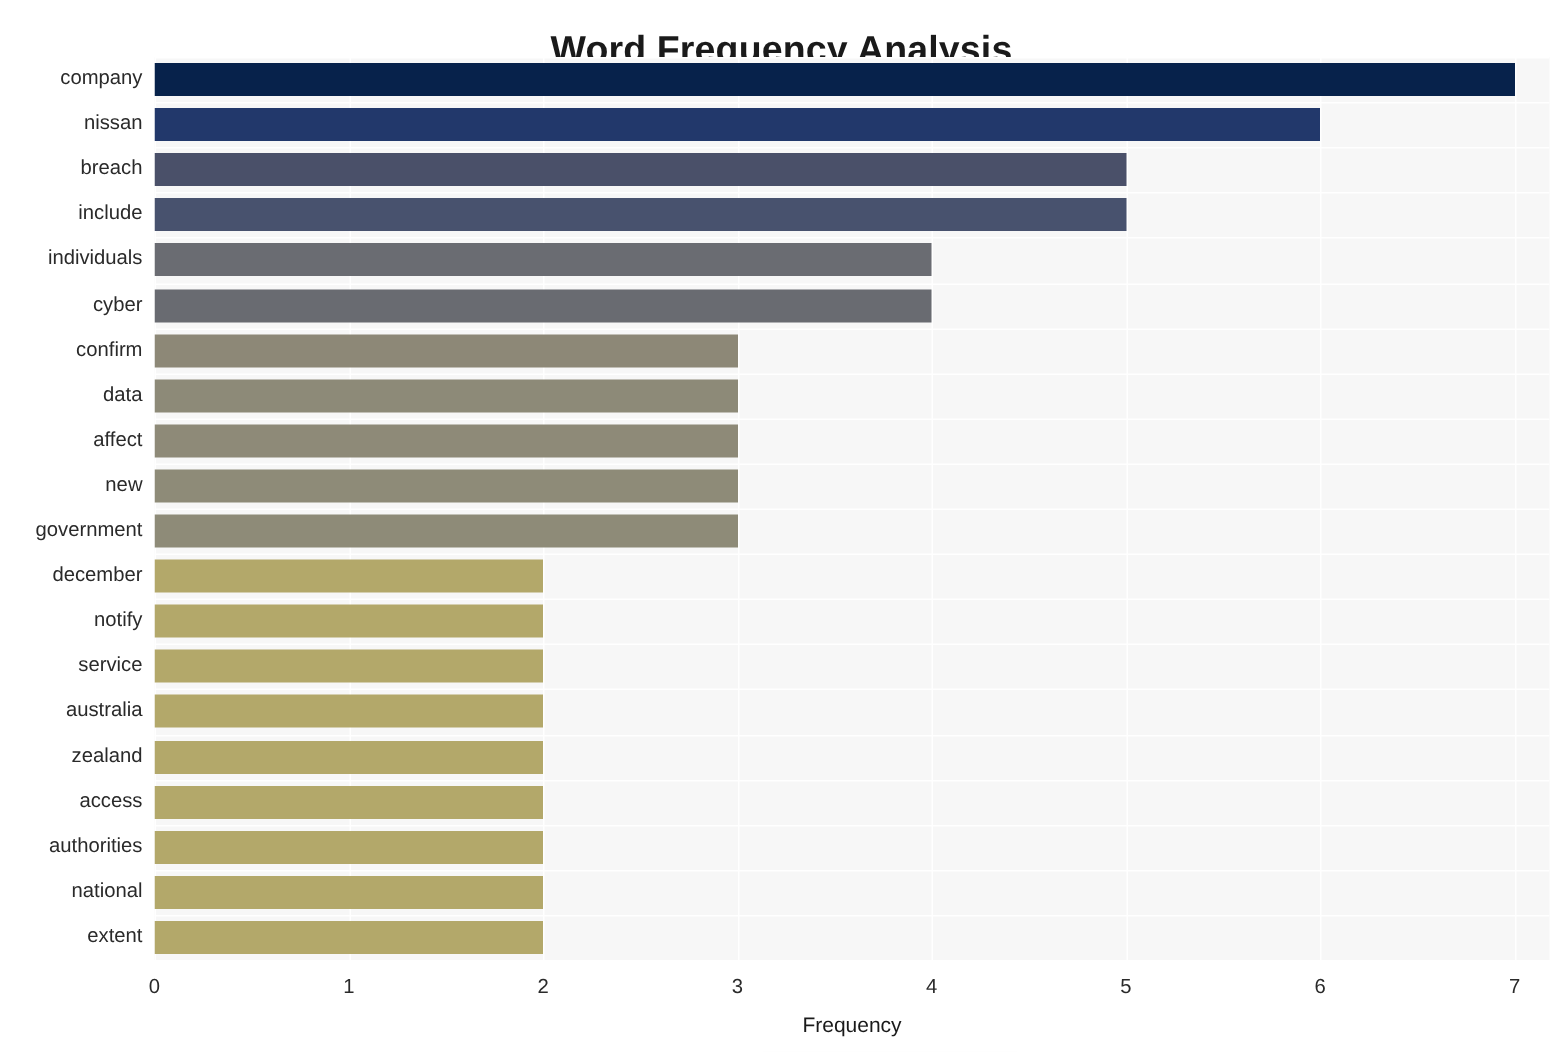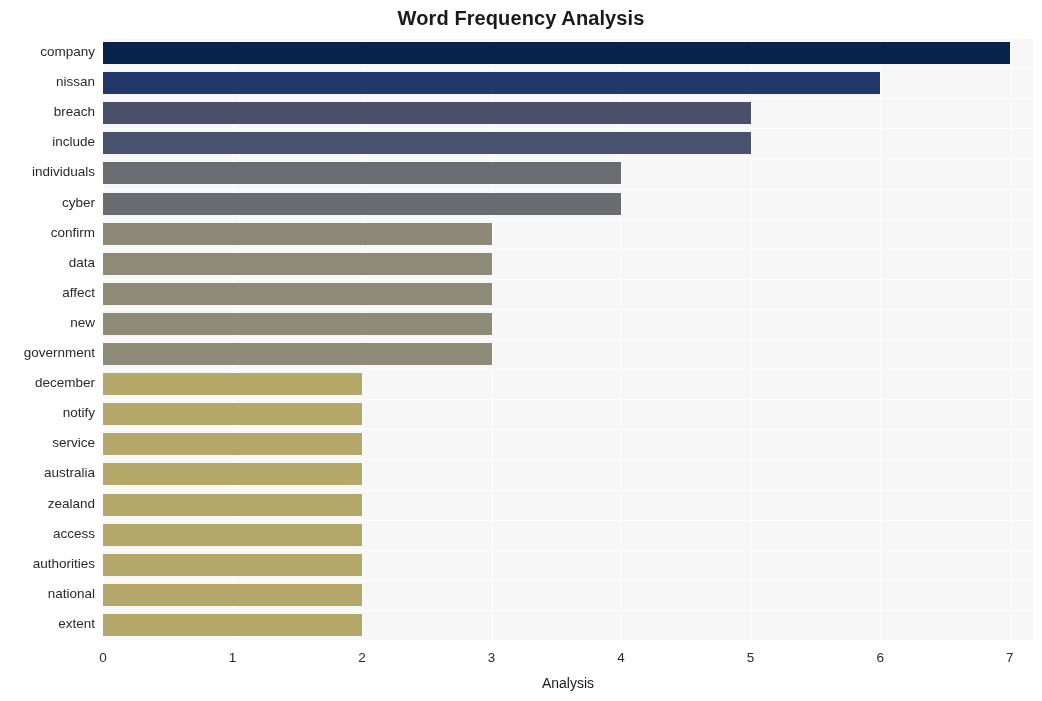--- a/index.html
+++ b/index.html
@@ -20,24 +20,24 @@
     left: 0; top: 0;
     width: 1042px;
     height: 701px;
     background: #ffffff;
   }
 
   
   #chart-title {
     position: absolute;
     left: 0;
-    top: 7px;
+    top: 19px;
     width: 1042px;
     text-align: center;
-    font-size: 20px;
+    font-size: 25px;
     font-weight: bold;
     color: #1a1a1a;
     letter-spacing: 0.1px;
     font-family: "Liberation Sans", sans-serif;
   }
 
   
   #plot-area {
     position: absolute;
     left: 103px;
@@ -193,15 +193,15 @@
       <div class="xtick-label" style="left: 103px; top: 650px;">0</div>
       <div class="xtick-label" style="left: 232.526px; top: 650px;">1</div>
       <div class="xtick-label" style="left: 362.053px; top: 650px;">2</div>
       <div class="xtick-label" style="left: 491.579px; top: 650px;">3</div>
       <div class="xtick-label" style="left: 621.106px; top: 650px;">4</div>
       <div class="xtick-label" style="left: 750.632px; top: 650px;">5</div>
       <div class="xtick-label" style="left: 880.159px; top: 650px;">6</div>
       <div class="xtick-label" style="left: 1009.69px; top: 650px;">7</div>
     </div>
 
-  <div id="xaxis-label">Analysis</div>
+  <div id="xaxis-label">Frequency</div>
 
 </div>
 
 </body></html>

